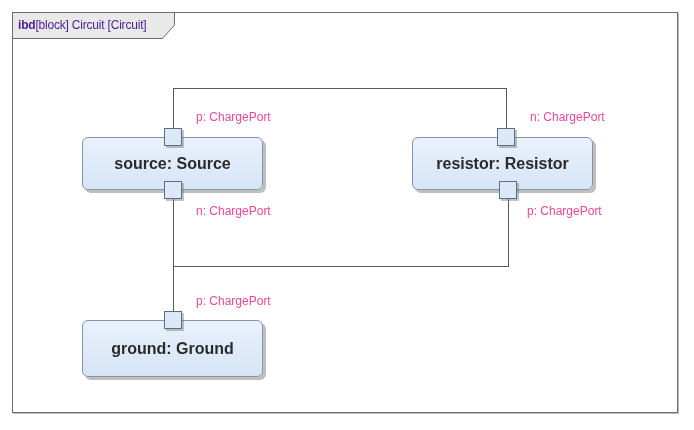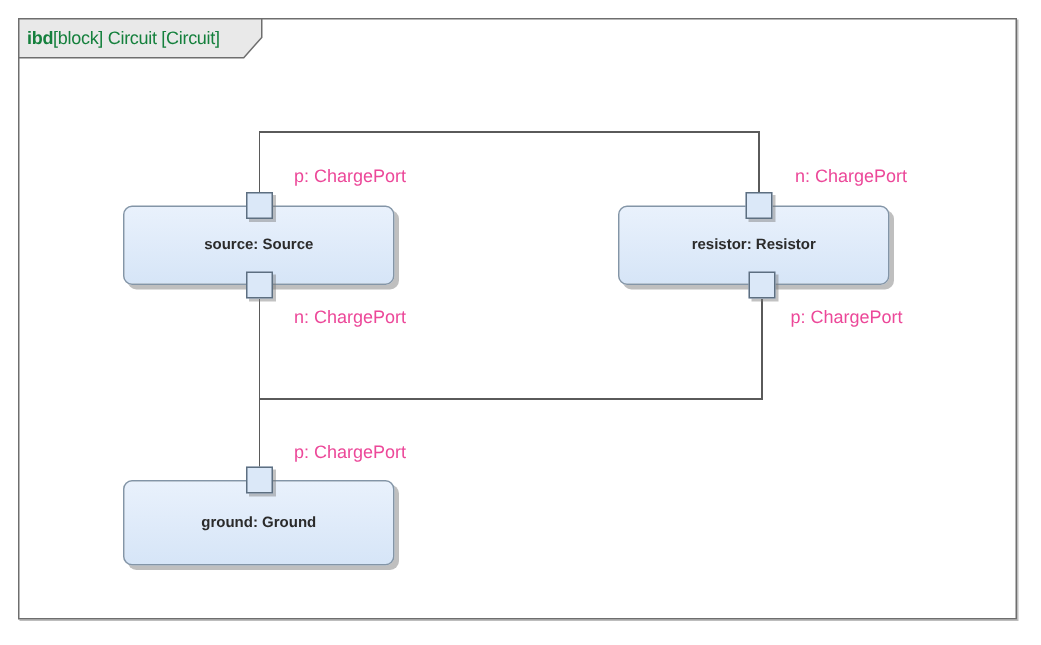--- a/index.html
+++ b/index.html
@@ -9,33 +9,33 @@
   }
   .frame{
     position:absolute;left:12px;top:12px;width:664px;height:399px;
     border:1px solid #6e6e6e;background:#ffffff;
     box-shadow:1px 1px 0 #bdbdbd;
   }
   .frame-tab{position:absolute;left:12px;top:12px;width:164px;height:28px;}
   .frame-tab svg{display:block;}
   .frame-tab-text{
     position:absolute;left:6px;top:0;height:26px;line-height:26px;
-    font-size:12px;letter-spacing:-0.2px;white-space:nowrap;color:#15803d;
+    font-size:12px;letter-spacing:-0.2px;white-space:nowrap;color:#4c1d95;
   }
   .frame-tab-text b{font-weight:bold;}
   .conn-layer{position:absolute;left:0;top:0;width:694px;height:430px;}
   .block{
     position:absolute;width:181px;height:53px;
     background:linear-gradient(180deg,#e9f1fc 0%,#d6e5f7 100%);
     border:1px solid #8395a7;border-radius:6px;
     box-shadow:3px 3px 0 #bfbfbf;
     display:flex;align-items:center;justify-content:center;
     box-sizing:border-box;
   }
-  .block-label{font-size:10px;font-weight:bold;color:#2b2b2b;}
+  .block-label{font-size:16px;font-weight:bold;color:#2b2b2b;}
   .port{
     position:absolute;width:18px;height:18px;box-sizing:border-box;
     background:#dbe8f8;border:1px solid #5d6f81;
     box-shadow:2px 2px 0 rgba(120,120,120,0.45);
   }
   .port-label{
     position:absolute;font-size:12px;color:#ec4899;white-space:nowrap;
   }
   .b-source{left:82px;top:137px;}
   .b-resistor{left:412px;top:137px;}

